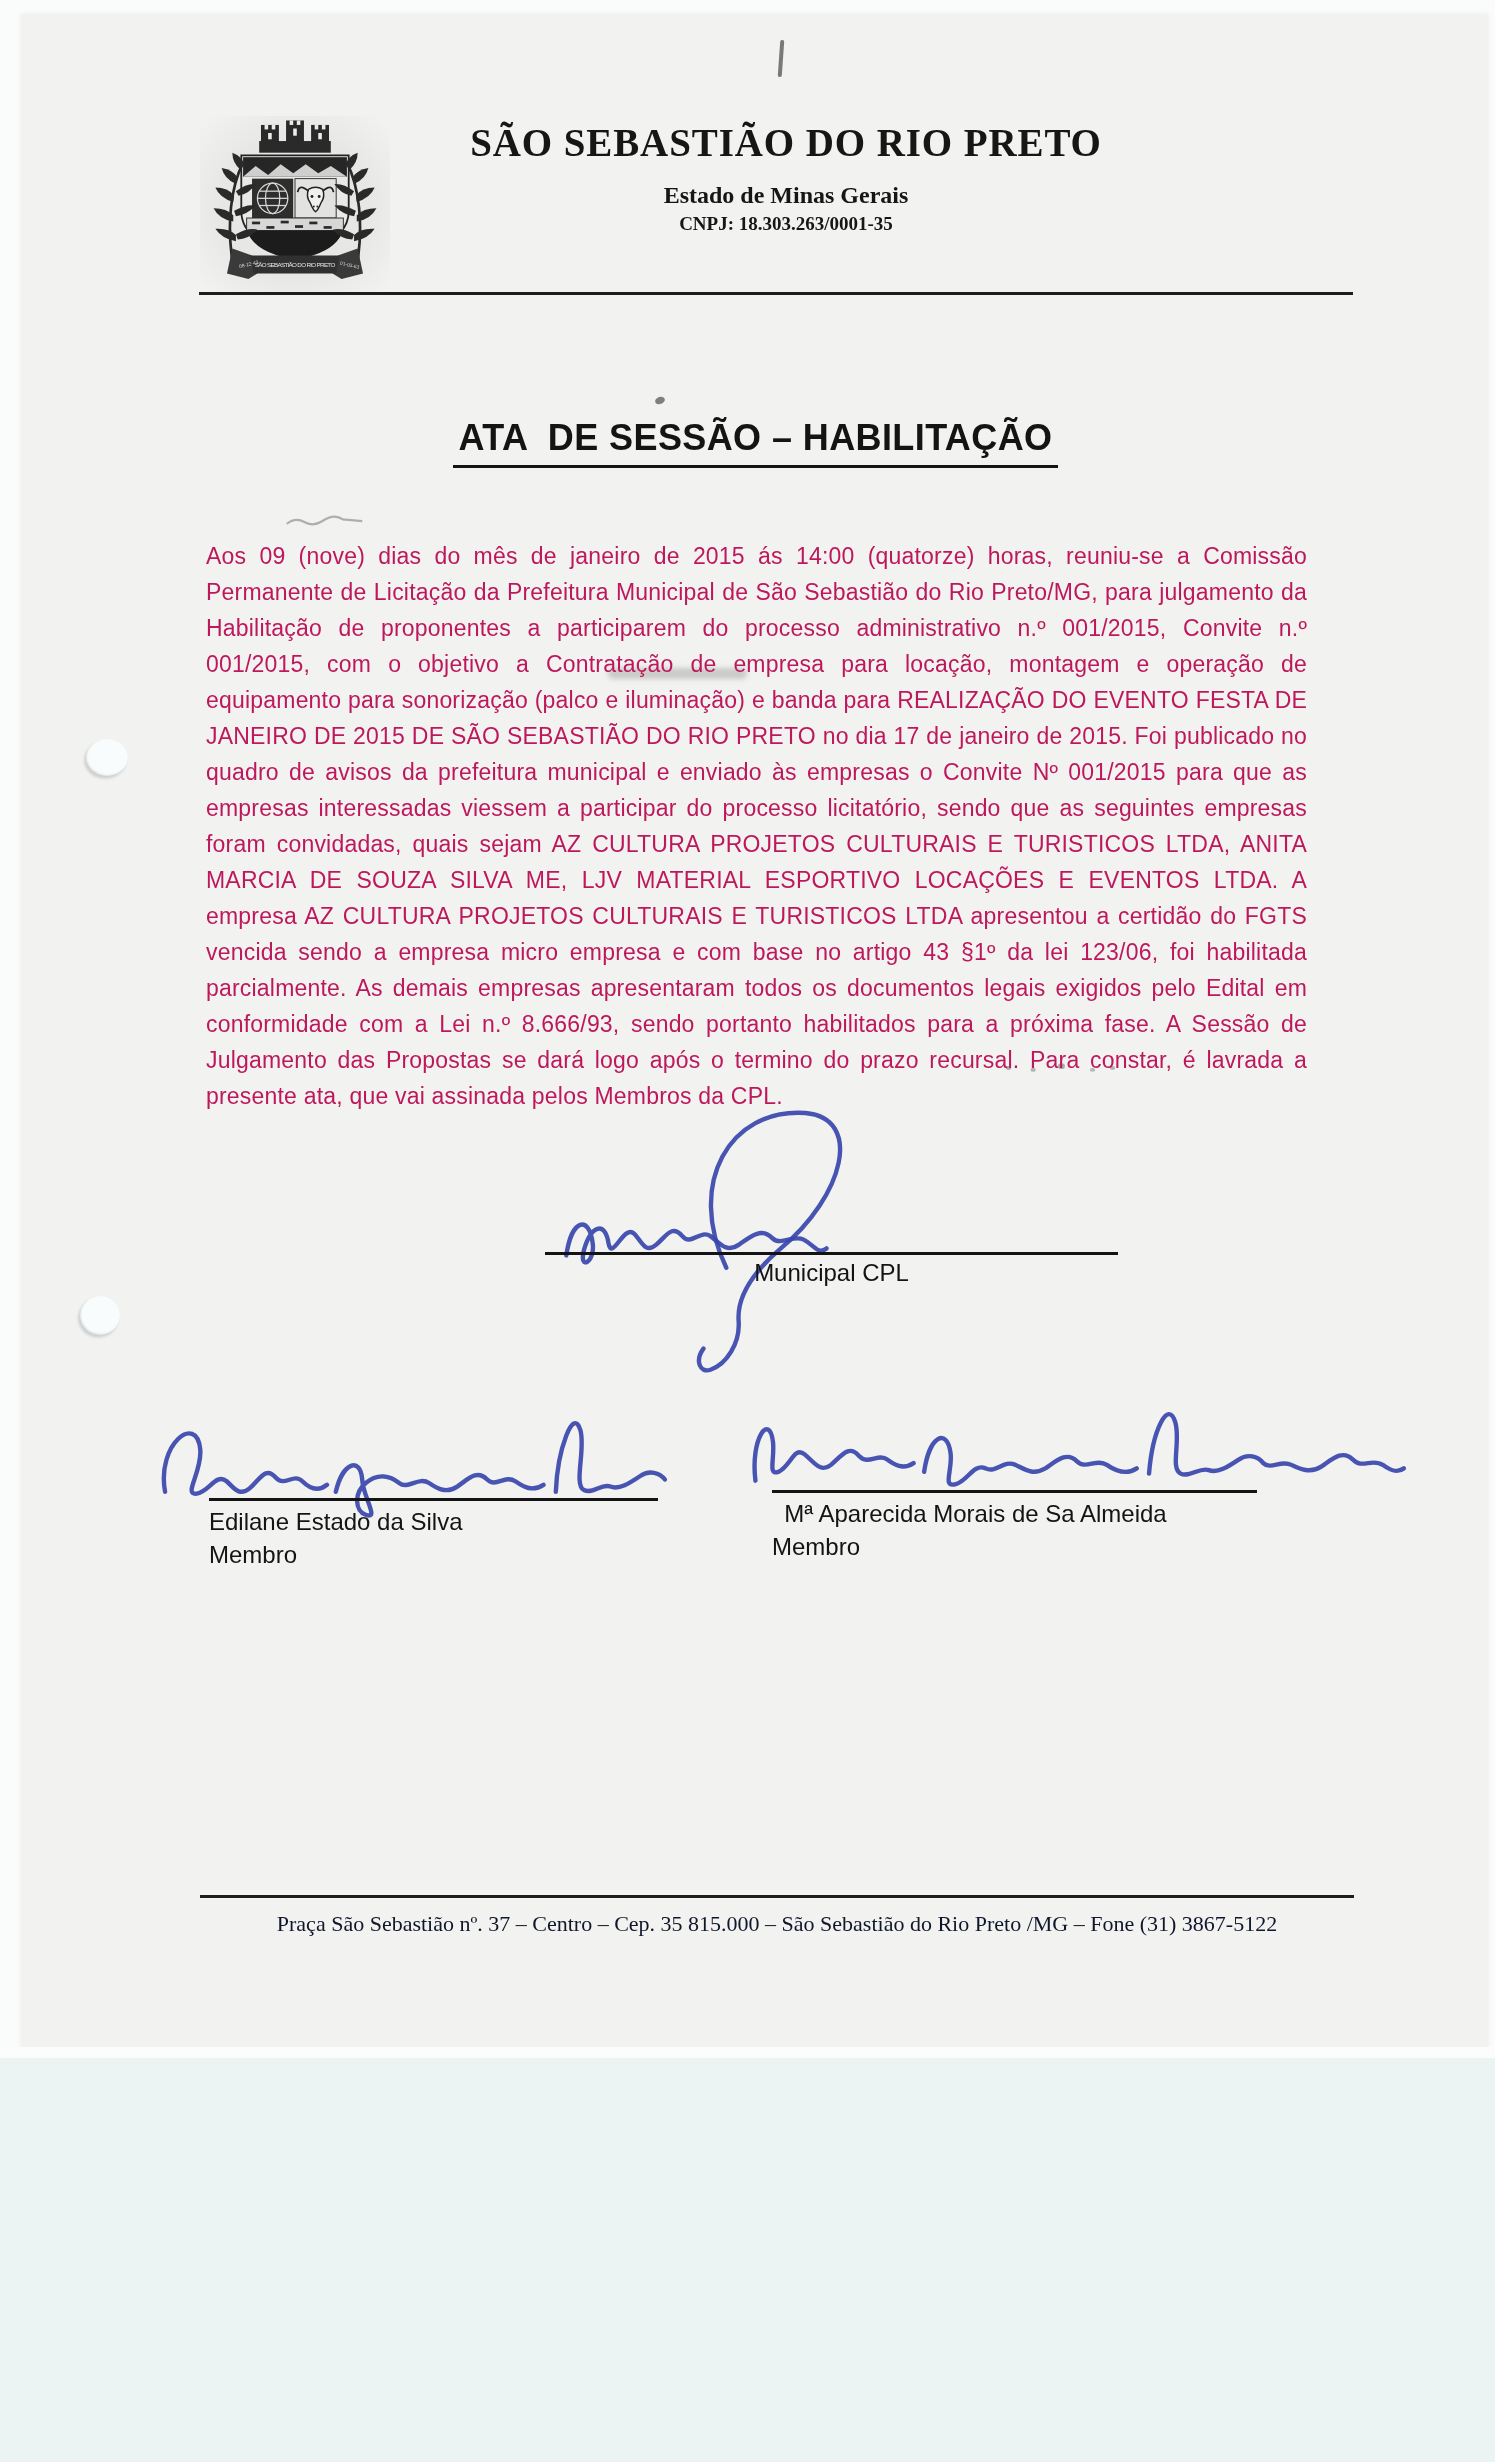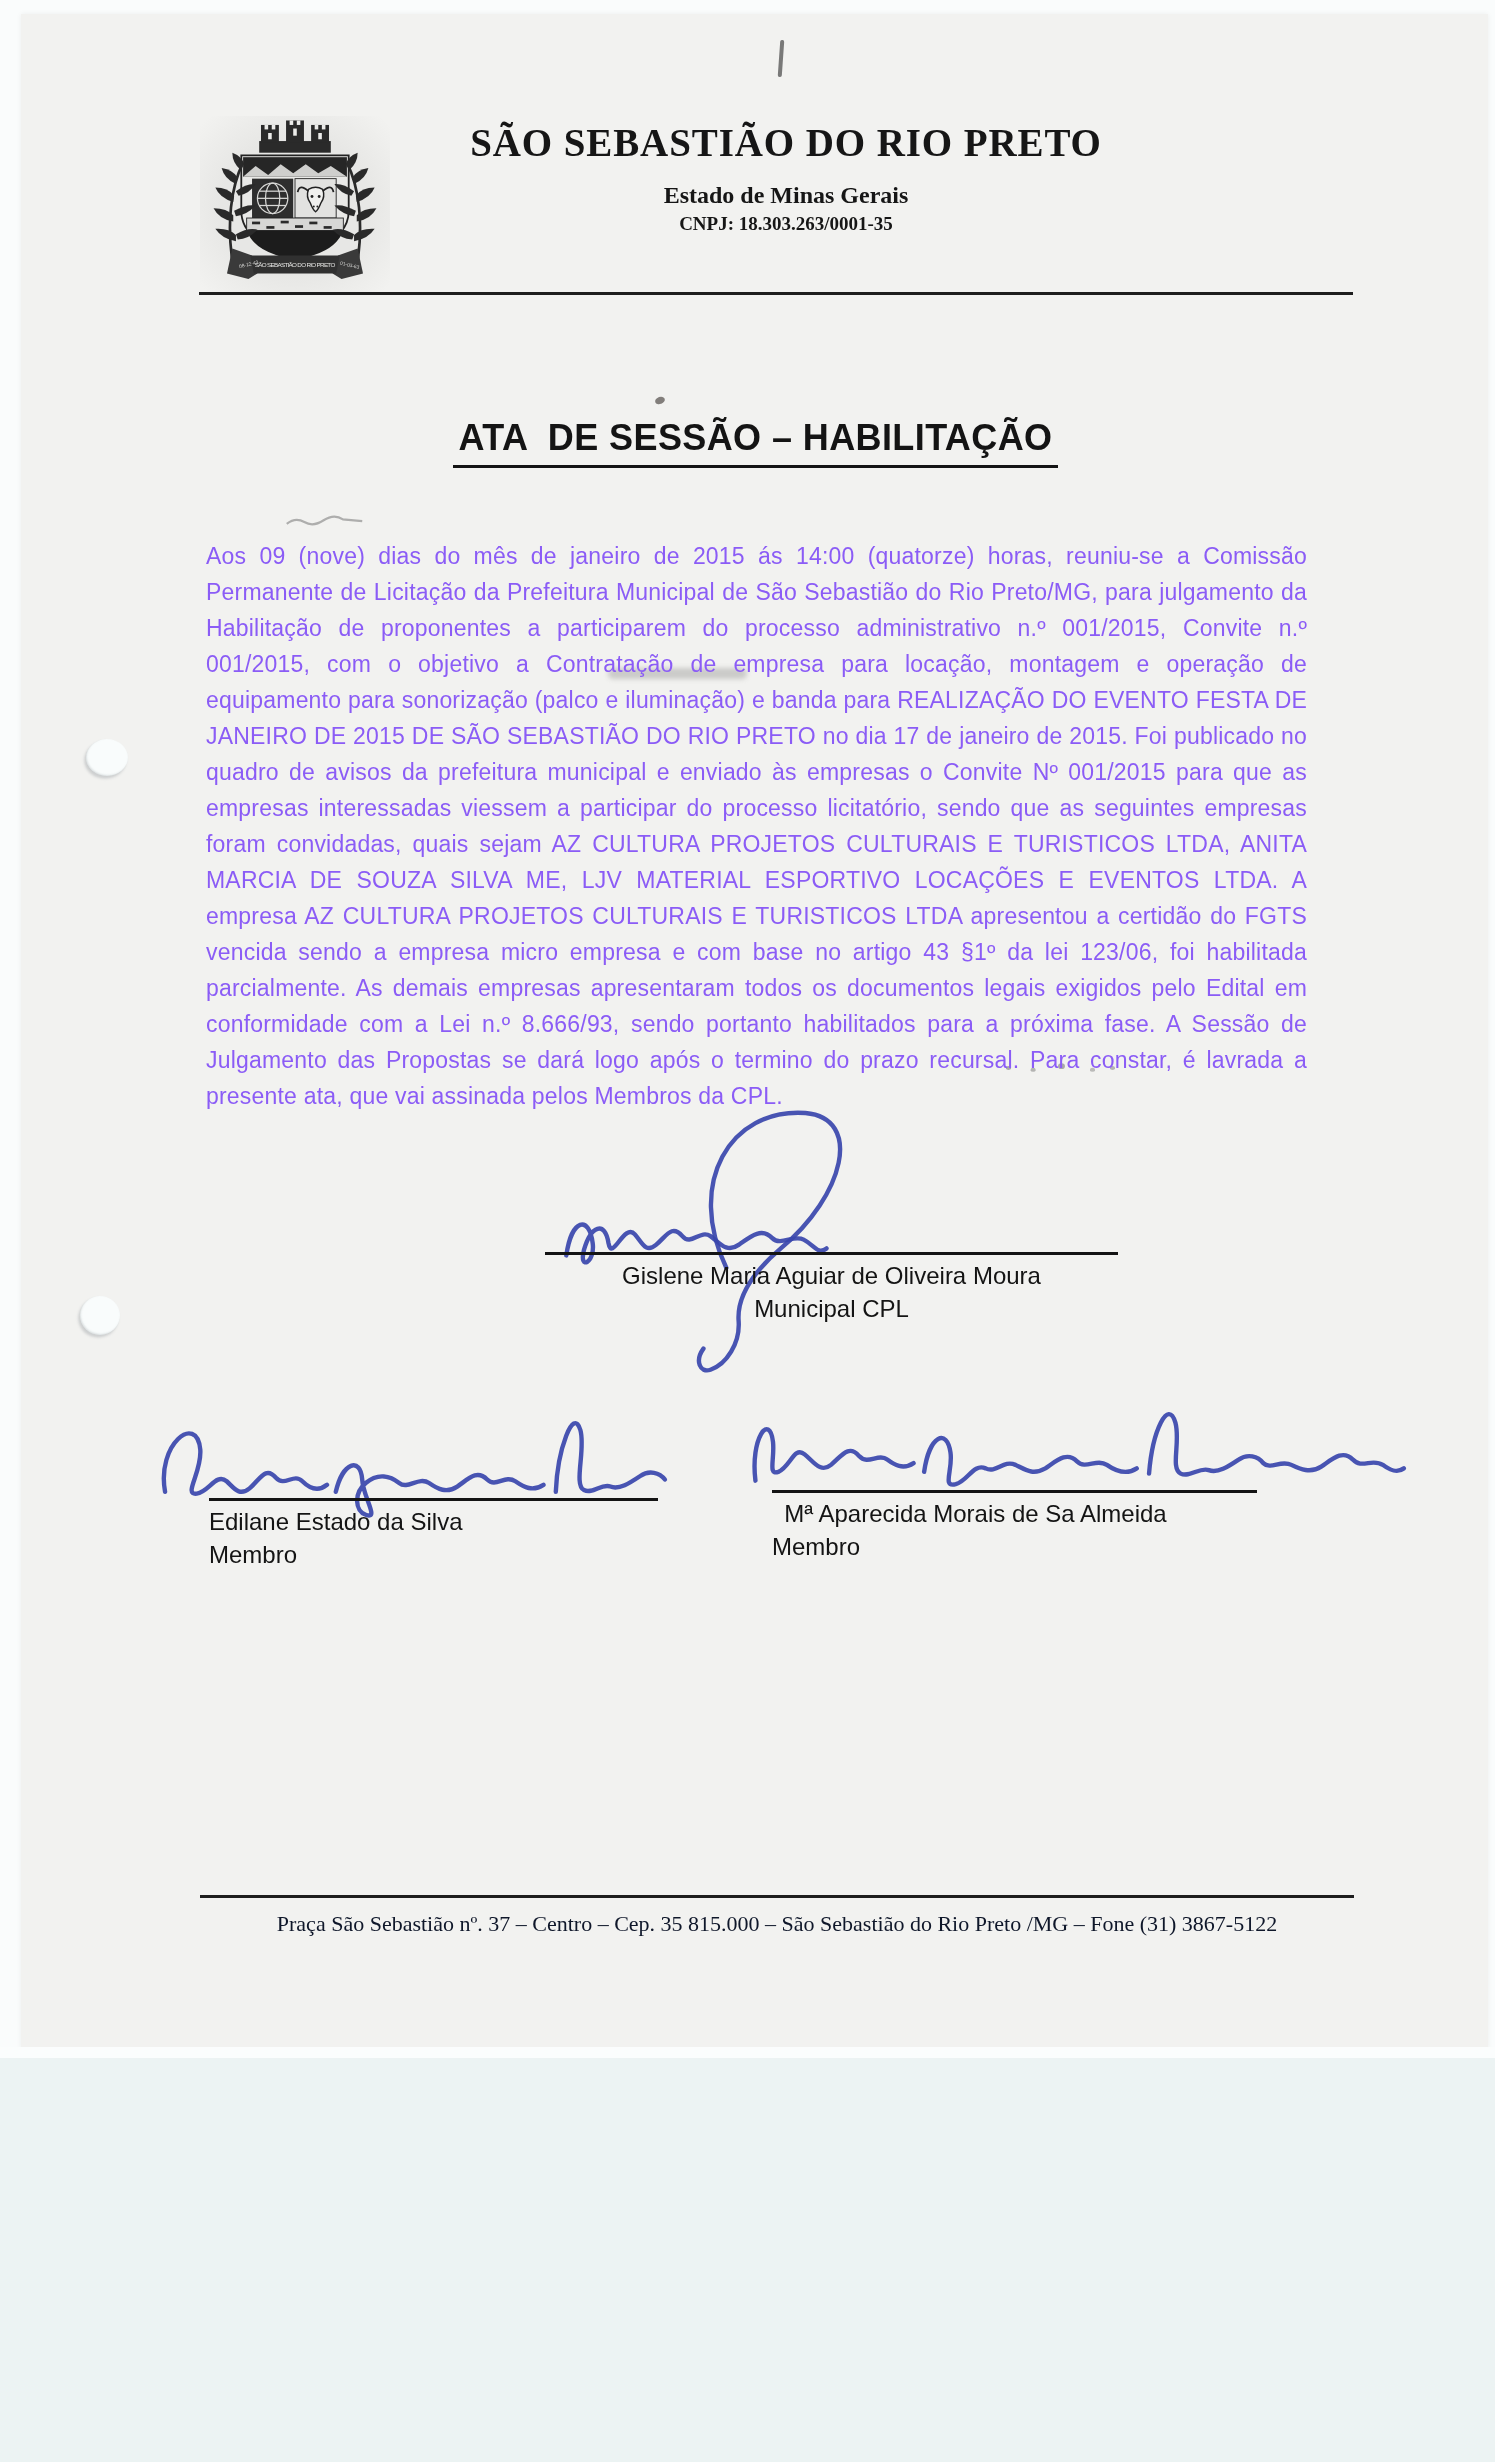--- a/index.html
+++ b/index.html
@@ -46,21 +46,21 @@
   .doc-title-wrap { position:absolute; left:185px; top:403px; width:1099px; text-align:center; }
   .doc-title {
     display:inline-block; font-size:36px; font-weight:bold; color:#141414;
     letter-spacing:0.4px; white-space:pre;
     border-bottom:3.5px solid #141414; padding:0 5.3px 6.2px 5.3px;
   }
 
   
   .body-text {
     position:absolute; left:185px; top:524px; width:1101px;
-    font-size:23px; line-height:36px; color:#8b5cf6;
+    font-size:23px; line-height:36px; color:#be185d;
     text-align:justify; letter-spacing:0.2px;
   }
 
   
   .sig { position:absolute; color:#141414; }
   .sig-line { height:2.6px; background:#141414; }
   .sig-name { font-size:24px; line-height:30px; margin-top:6.2px; }
   .sig-role { font-size:24px; line-height:30px; margin-top:3.5px; }
   .sig-center { left:524px; top:1238px; width:573px; text-align:center; }
   .sig-left   { left:188px; top:1484px; width:449px; }
@@ -224,21 +224,20 @@
     </div>
 
     <p class="body-text">Aos 09 (nove) dias do mês de janeiro de 2015 ás 14:00 (quatorze) horas, reuniu-se a Comissão Permanente de Licitação da Prefeitura Municipal de São Sebastião do Rio Preto/MG, para julgamento da Habilitação de proponentes a participarem do processo administrativo n.º 001/2015, Convite n.º 001/2015, com o objetivo  a Contratação de empresa para locação, montagem e operação de equipamento para sonorização (palco e iluminação) e banda para REALIZAÇÃO DO EVENTO FESTA DE JANEIRO DE 2015 DE SÃO SEBASTIÃO DO RIO PRETO no dia 17 de janeiro de 2015. Foi publicado no quadro de avisos da prefeitura municipal e enviado às empresas o Convite Nº 001/2015 para que as empresas interessadas viessem a participar do processo licitatório, sendo que as seguintes empresas foram convidadas, quais sejam AZ CULTURA PROJETOS CULTURAIS E TURISTICOS LTDA, ANITA MARCIA DE SOUZA SILVA ME, LJV MATERIAL ESPORTIVO LOCAÇÕES E EVENTOS LTDA. A empresa AZ CULTURA PROJETOS CULTURAIS E TURISTICOS LTDA apresentou a certidão do FGTS vencida sendo a empresa micro empresa e com base no artigo 43 §1º da lei 123/06, foi habilitada parcialmente. As demais empresas apresentaram todos os documentos legais exigidos pelo Edital em conformidade com a Lei n.º 8.666/93, sendo portanto habilitados para a próxima fase. A Sessão de Julgamento das Propostas se dará logo após o termino do prazo recursal. Para constar, é lavrada a presente ata, que vai assinada pelos Membros da CPL.</p>
 
     <svg class="ink ink-1" width="378" height="273" viewBox="0 0 430 310">
       <path d="M14 172 C20 130 40 126 44 158 C47 180 28 190 34 166 C42 138 58 132 62 158 C66 180 80 134 92 148 C100 157 104 170 116 160 C128 150 134 136 146 150 C156 162 166 142 178 150 C188 157 196 170 210 160 C224 150 236 140 248 152 C258 162 272 148 284 154 C296 160 300 172 310 164"></path>
       <path d="M196 186 C150 90 200 4 286 10 C352 16 330 104 258 164 C230 188 208 216 210 246 C212 272 196 296 178 302 C166 306 160 292 170 278"></path>
     </svg>
     <div class="sig sig-center">
       <div class="sig-line"></div>
-      <div class="sig-name">Gislene Maria Aguiar de Oliveira Moura</div>
       <div class="sig-role">Municipal CPL</div>
     </div>
 
     <svg class="ink ink-2" width="528" height="132" viewBox="0 0 600 150">
       <path d="M16 118 C6 64 52 28 56 70 C58 96 36 122 52 120 C66 118 74 96 86 106 C94 113 100 124 112 114 C124 104 130 88 142 102 C152 113 162 96 172 106 C180 114 190 118 200 110"></path>
       <path d="M210 118 C218 84 238 78 240 104 C241 124 260 150 244 144 C232 140 230 120 244 108 C258 96 272 100 282 108 C292 116 304 100 316 108 C326 115 336 120 348 112 C360 104 370 92 382 104 C392 114 402 98 414 106 C424 113 434 118 446 110"></path>
       <path d="M460 118 C462 70 480 20 488 48 C494 70 480 110 492 116 C502 121 512 108 522 112 C532 116 544 108 556 100 C566 93 578 96 584 104"></path>
     </svg>
     <div class="sig sig-left">
       <div class="sig-line"></div>

